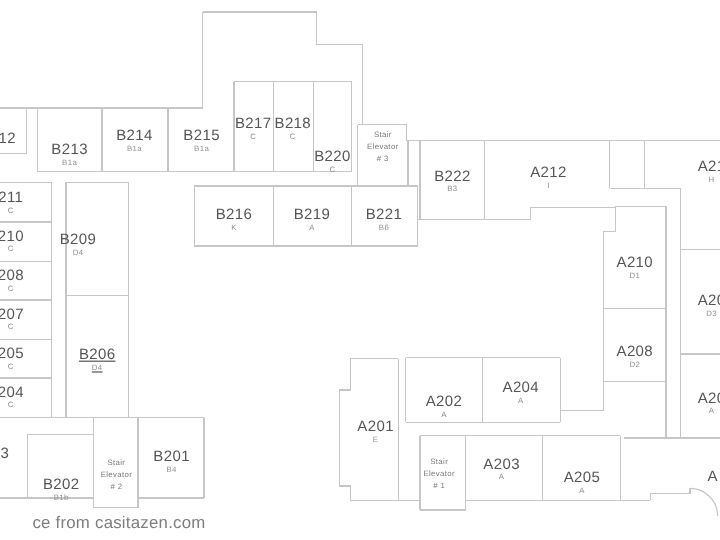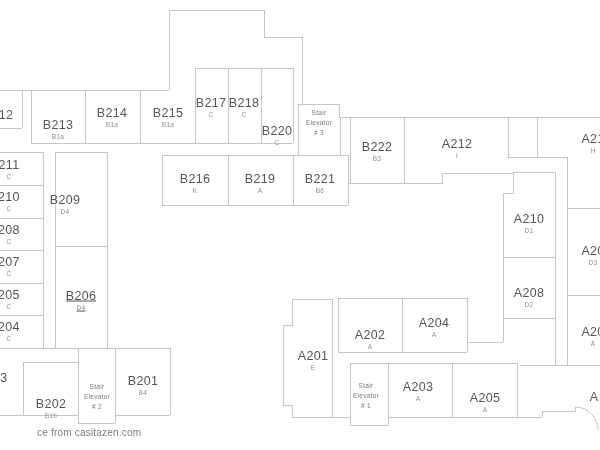--- a/index.html
+++ b/index.html
@@ -20,22 +20,22 @@
   .room .num { font-size:12.5px; letter-spacing:.3px; }
   .room .sub {
     font-size:6.5px; margin-top:2px; letter-spacing:.3px;
     color:var(--room-sub,#8f8f8f);
   }
   .room.stair {
     font-size:6.5px; line-height:1.55; letter-spacing:.3px;
     color:var(--stair-text,#777);
   }
   .attribution {
-    position:absolute; left:18px; top:427px;
-    font-size:10px; letter-spacing:.2px;
+    position:absolute; left:8px; top:427px;
+    font-size:14px; letter-spacing:.2px;
     color:var(--attribution,#7d7d7d);
     padding-left:19px;
   }
 </style>
 </head>
 <body>
 
 <div class="canvas">
   <svg class="plan" width="600" height="450" viewBox="0 0 600 450">
     <path class="wall" d="M169,10 H264 V37 H302 V104 H339 V117 H600 M169,10 V90 M0,90 H169"></path>

